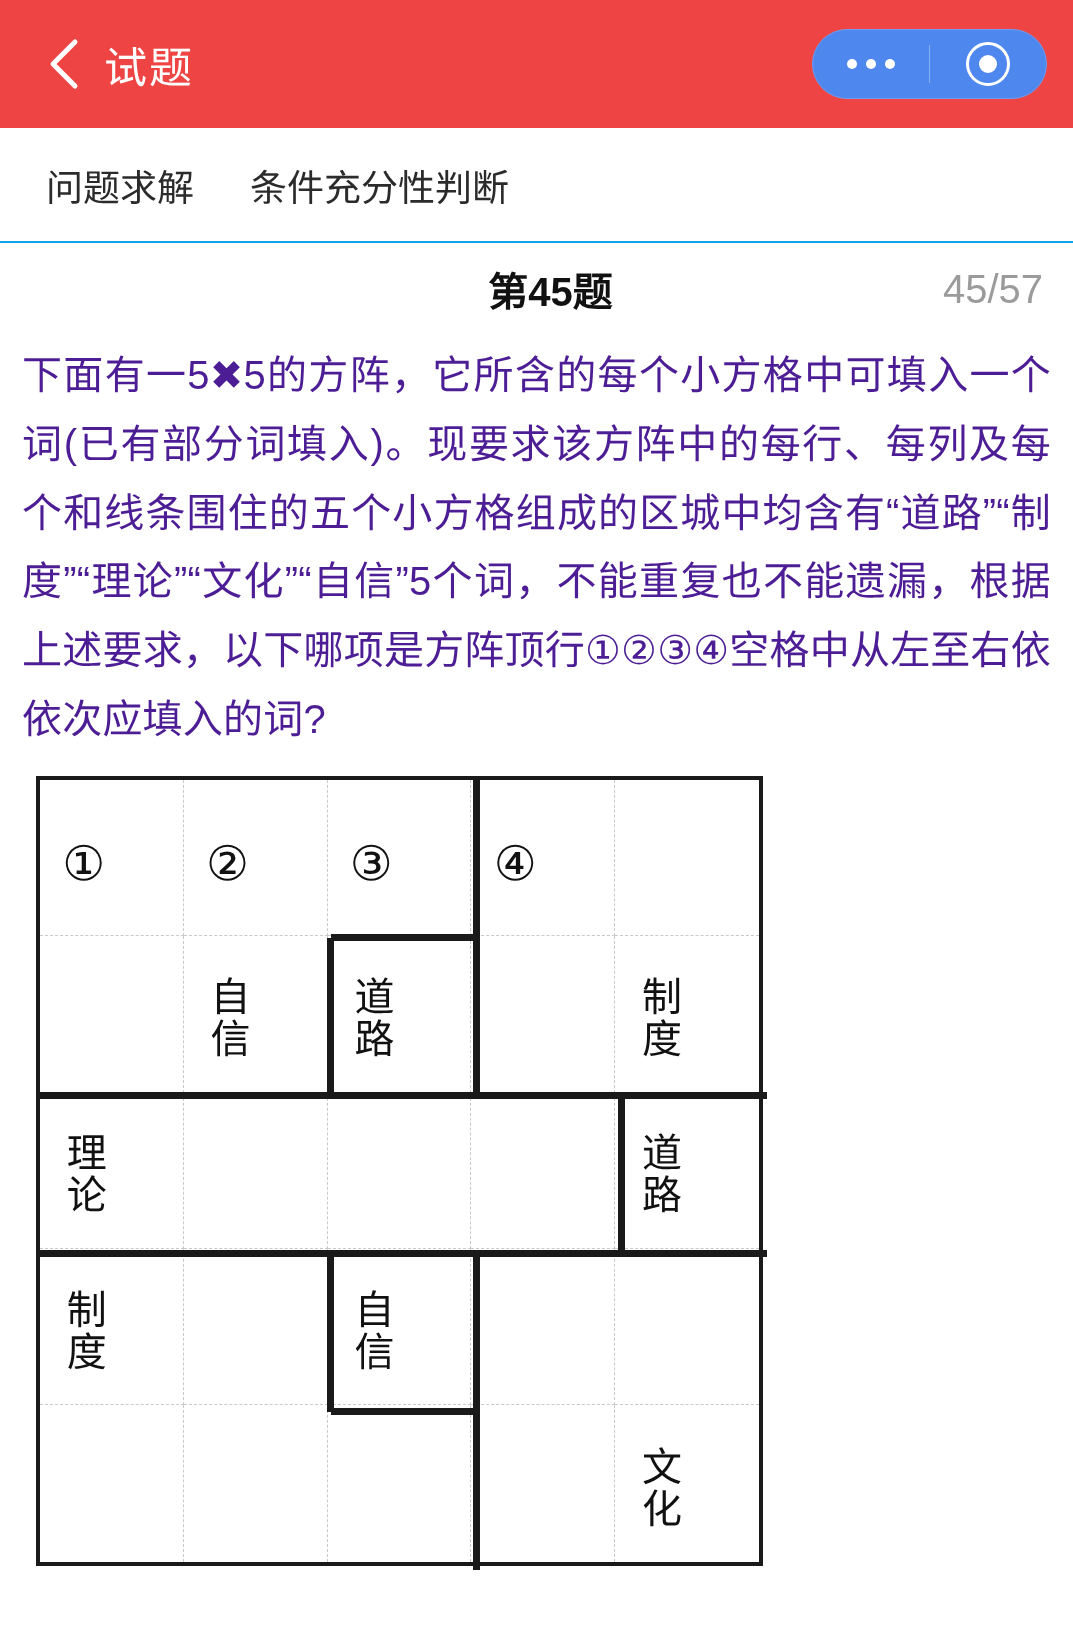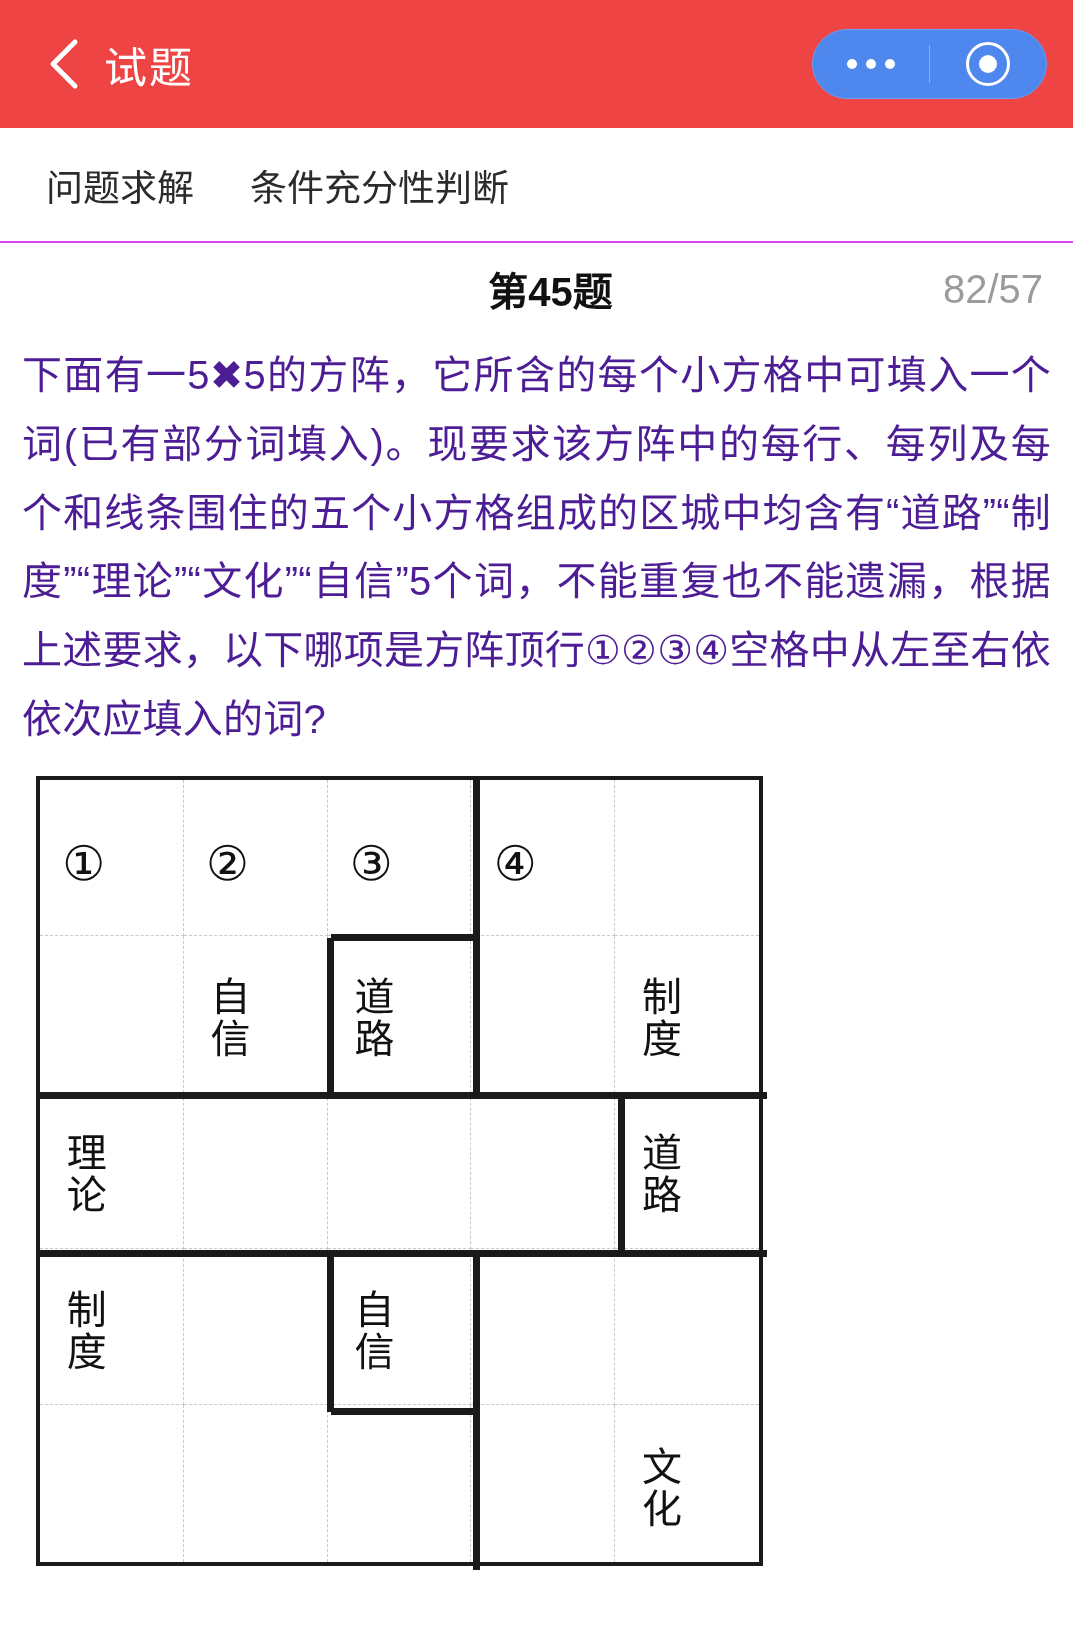--- a/index.html
+++ b/index.html
@@ -98,21 +98,21 @@
     display: block;
   }
 
   
   .tabs {
     height: 115px;
     display: flex;
     align-items: center;
     padding: 0 46px;
     box-sizing: border-box;
-    border-bottom: 2px solid #d946ef;
+    border-bottom: 2px solid #0ea5e9;
     gap: 56px;
   }
   .tab {
     position: relative;
     font-size: 37px;
     color: #2b2b2b;
     height: 100%;
     display: flex;
     align-items: center;
     cursor: pointer;
@@ -246,21 +246,21 @@
 
 <div class="tabs">
   <div class="tab">问题求解</div>
   <div class="tab">条件充分性判断</div>
 </div>
 
 <div class="q-head">
   <div class="q-title">
     <span>第</span><span class="num">45</span><span>题</span>
   </div>
-  <div class="q-counter">82/57</div>
+  <div class="q-counter">45/57</div>
 </div>
 
 <div class="stem">下面有一5✖5的方阵，它所含的每个小方格中可填入一个词(已有部分词填入)。现要求该方阵中的每行、每列及每个和线条围住的五个小方格组成的区城中均含有“道路”“制度”“理论”“文化”“自信”5个词，不能重复也不能遗漏，根据上述要求，以下哪项是方阵顶行①②③④空格中从左至右依依次应填入的词?</div>
 
 <div class="grid-wrap">
   <div class="grid" id="puzzle-grid">
       <div class="cell r1 c1">
         <span class="circ">①</span>
       </div>
       <div class="cell r1 c2">

